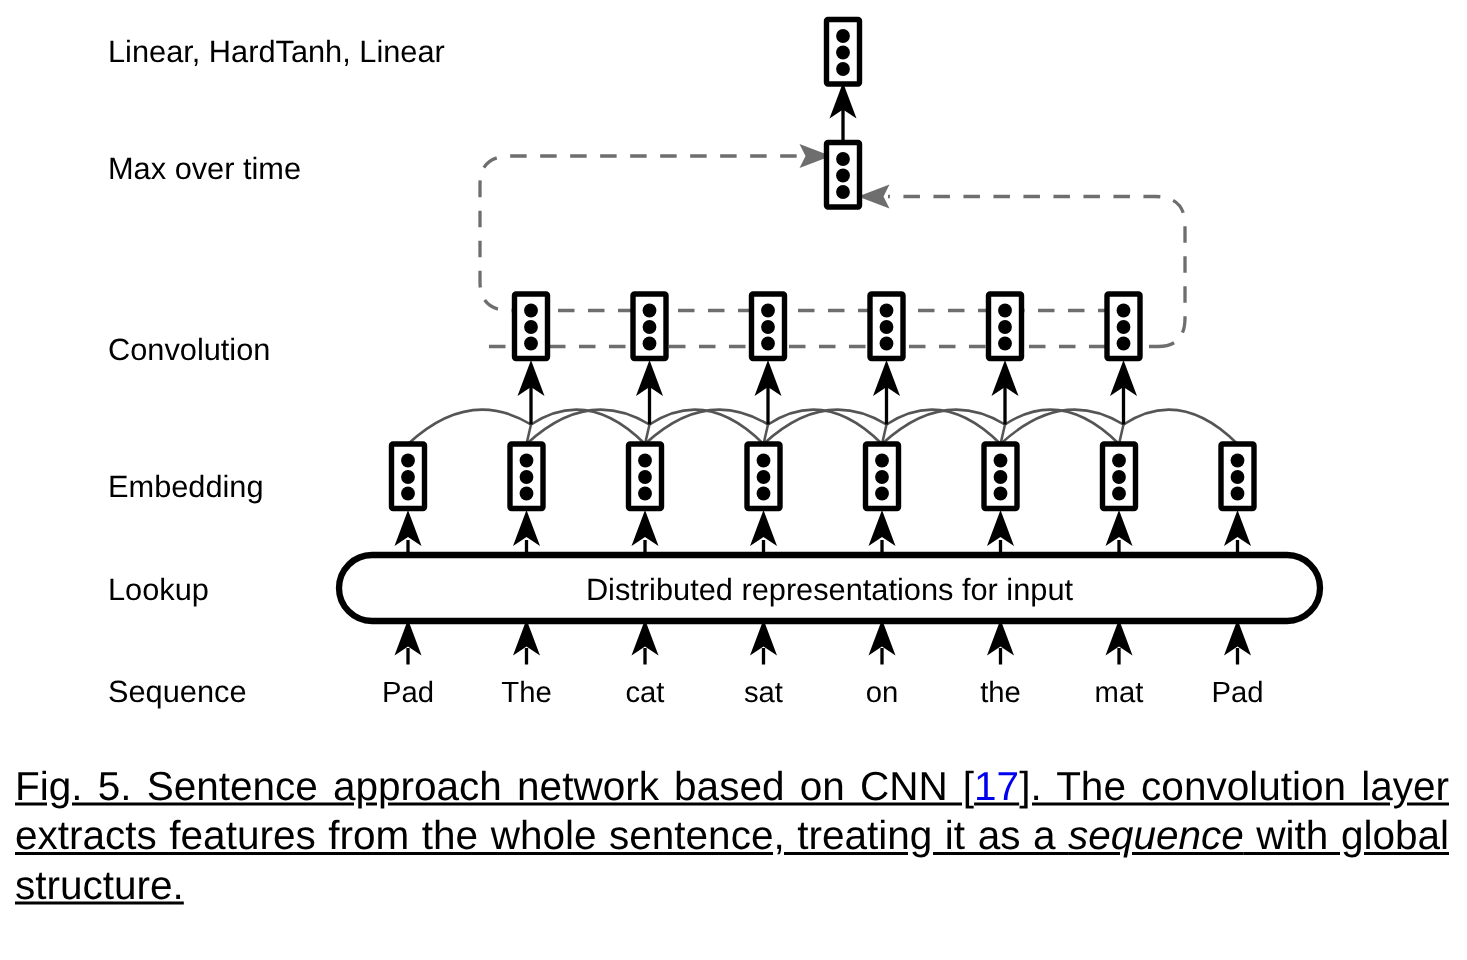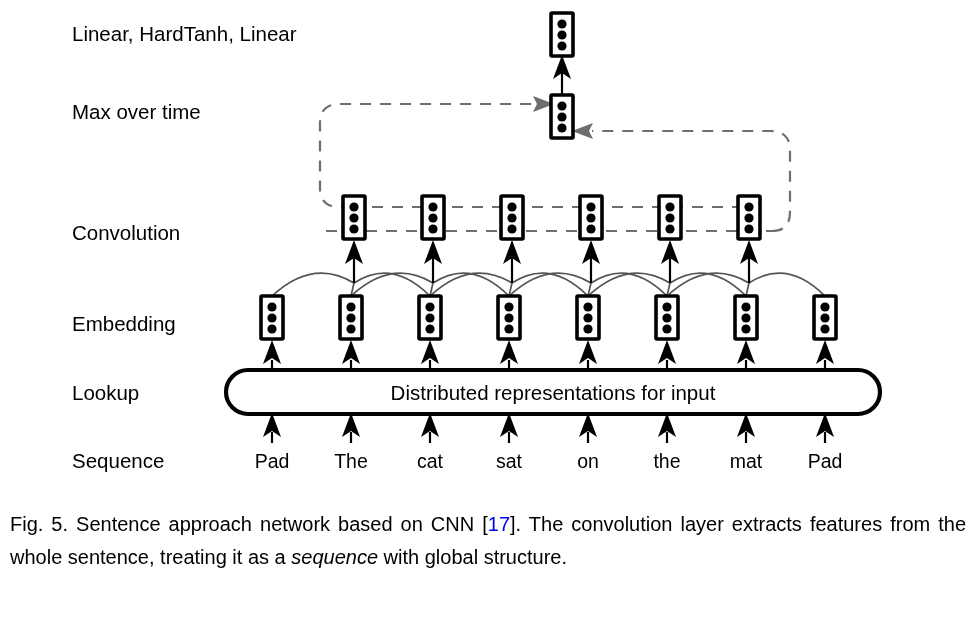--- a/index.html
+++ b/index.html
@@ -79,25 +79,26 @@
     fill: #ffffff;
     stroke: #000000;
     stroke-width: 4.2;
   }
   .caption {
     position: absolute;
     left: 10px;
     top: 508px;
     width: 956px;
     font-family: "Liberation Sans", sans-serif;
-    font-size: 20px;
+    font-size: 27px;
     line-height: 33px;
     color: #000000;
     text-align: justify;
     text-justify: inter-word;
+    text-decoration: underline;
   }
   .caption .ref {
     color: #0000ee;
   }
   .caption .ital {
     font-style: italic;
   }
 </style>
 </head>
 <body>

